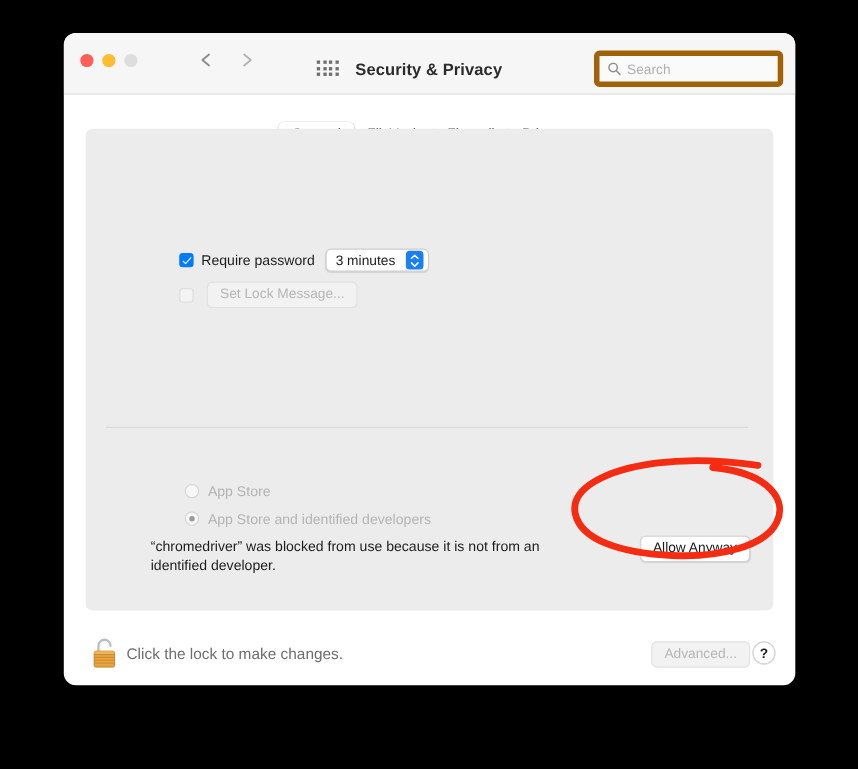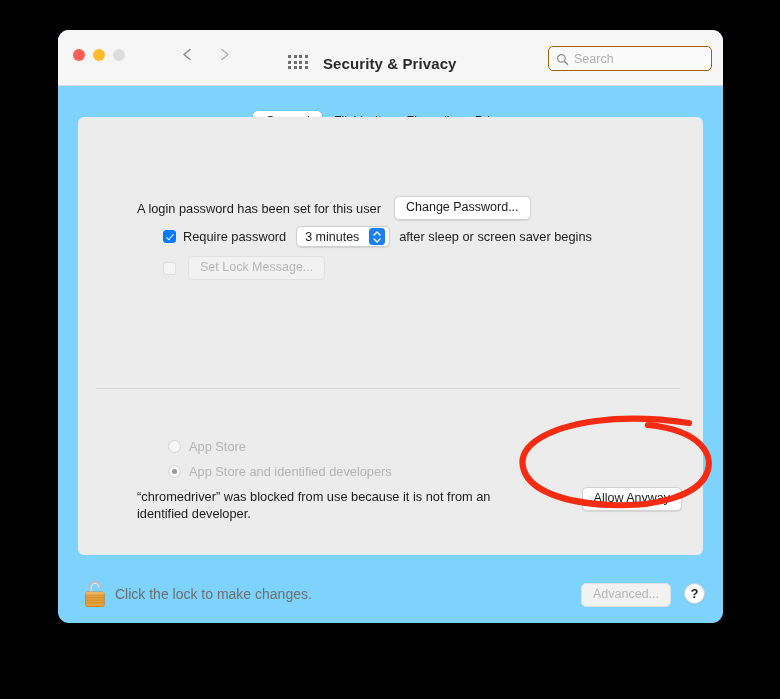--- a/index.html
+++ b/index.html
@@ -16,21 +16,21 @@
     position: relative;
     width: 780px; height: 699px;
     background: #000000;
   }
 
   
   .window {
     position: absolute;
     left: 58px; top: 30px;
     width: 665px; height: 593px;
-    background: #7dd3fc;
+    background: #ffffff;
     border-radius: 11px;
     overflow: hidden;
     box-shadow: 0 6px 26px rgba(0,0,0,0.45);
   }
 
   
   .titlebar {
     position: relative;
     height: 55px;
     background: #f6f6f6;
@@ -75,21 +75,21 @@
     font-weight: bold;
     color: #2b2b2b;
     letter-spacing: 0.1px;
   }
 
   .searchbox {
     position: absolute;
     right: 11px; top: 16px;
     width: 162px; height: 23px;
     background: #fafafa;
-    border: 1px solid #a16207;
+    border: 5px solid #a16207;
     border-radius: 5px;
     display: flex; align-items: center;
   }
   .search-icon {
     margin-left: 7px;
     width: 13px; height: 13px;
     flex: none;
   }
   .search-input {
     border: none; outline: none; background: transparent;
@@ -254,21 +254,21 @@
     width: 26px; height: 30px;
   }
   .lockmsg {
     position: absolute;
     left: 57px; top: 556px;
     font-size: 14px;
     color: #6e6e6e;
   }
   .adv {
     position: absolute;
-    right: 52px; top: 553px;
+    right: 41px; top: 553px;
   }
   .helpbtn {
     position: absolute;
     right: 18px; top: 553px;
     width: 21px; height: 21px;
     border-radius: 50%;
     background: #ffffff;
     border: 0.5px solid #d2d2d2;
     box-shadow: 0 0.5px 1px rgba(0,0,0,0.10);
     font-size: 12.5px;
@@ -349,40 +349,35 @@
         <div class="tab">FileVault</div>
         <div class="tabsep"></div>
         <div class="tab">Firewall</div>
         <div class="tabsep"></div>
         <div class="tab">Privacy</div>
       </div>
     </div>
 
     <div class="panel">
 
-      <div class="row" style="left:59px; top:79px;">
-        <span class="lbl">A login password has been set for this user</span>
-        <button class="pushbtn" style="margin-left:13px;">Change Password...</button>
-      </div>
 
       <div class="row" style="left:85px; top:109px;">
         <span class="cb checked"></span>
         <span class="lbl" style="margin-left:7px;">Require password</span>
         <span class="popup" style="margin-left:10px; width:94px;">
           <span class="pval">3 minutes</span>
           <span class="stepper">
             <svg width="8" height="5" viewBox="0 0 8 5">
               <path d="M1 4 L4 1 L7 4" fill="none" stroke="#fff" stroke-width="1.4" stroke-linecap="round" stroke-linejoin="round"></path>
             </svg>
             <svg width="8" height="5" viewBox="0 0 8 5">
               <path d="M1 1 L4 4 L7 1" fill="none" stroke="#fff" stroke-width="1.4" stroke-linecap="round" stroke-linejoin="round"></path>
             </svg>
           </span>
         </span>
-        <span class="lbl" style="margin-left:9px;">after sleep or screen saver begins</span>
       </div>
 
       <div class="row" style="left:85px; top:139px;">
         <span class="cb disabled"></span>
         <button class="pushbtn disabled" style="margin-left:12px;">Set Lock Message...</button>
       </div>
 
 
       <div class="divider" style="left:18px; top:271px; width:584px;"></div>
 

